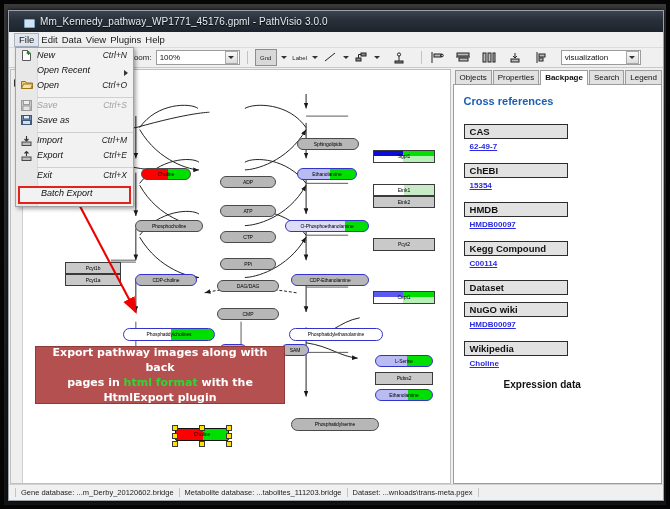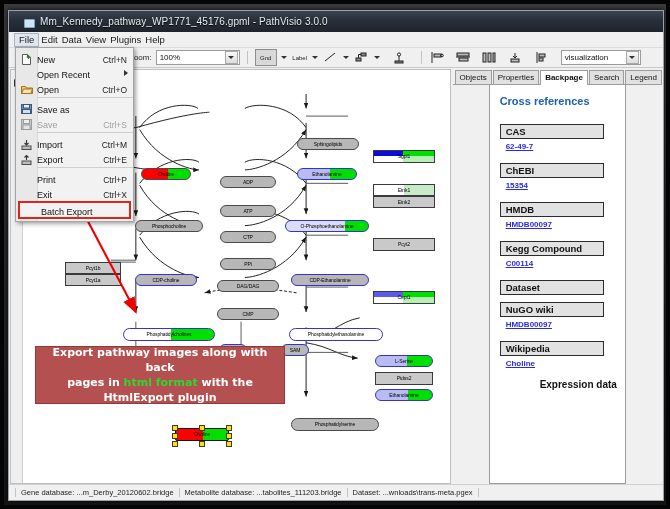--- a/index.html
+++ b/index.html
@@ -46,21 +46,21 @@
   .mini-car{width:7px;height:7px;position:relative;}
   .mini-car:after{content:"";position:absolute;left:0;top:2px;border-left:3px solid transparent;
      border-right:3px solid transparent;border-top:3px solid #333;}
 
   
   #filemenu{position:absolute;left:6px;top:36px;width:117px;background:#f2f2f2;
             border:1px solid #a3a3a3;box-shadow:2px 2px 4px rgba(0,0,0,.35);z-index:60;
             padding:2px 0;}
   #filemenu .gut{position:absolute;left:0;top:0;width:21px;height:100%;background:#e8e8e8;
             border-right:1px solid #dadada;}
-  .fi{position:relative;height:15px;display:flex;align-items:flex-end;font-size:9px;color:#111;z-index:2;}
+  .fi{position:relative;height:15px;display:flex;align-items:flex-start;font-size:9px;color:#111;z-index:2;font-style:italic;}
   .fi .ic{width:21px;display:flex;align-items:center;justify-content:center;}
   .fi .lb{flex:1;}
   .fi .sc{padding-right:6px;color:#222;font-size:8.5px;}
   .fi.dis .lb,.fi.dis .sc{color:#a0a0a0;}
   .fi .arw{position:absolute;right:5px;top:5px;border-left:4px solid #333;
       border-top:3px solid transparent;border-bottom:3px solid transparent;}
   .fsep{height:1px;background:#cfcfcf;margin:2px 0 2px 21px;position:relative;z-index:2;}
   .fi.hl{border:2px solid #e2231a;background:#f2f2f2;height:14px;margin:1px 2px 0 2px;}
 
   
@@ -70,21 +70,21 @@
   #canvaswrap{flex:1;position:relative;background:#fff;border:1px solid #bfbfbf;
               margin:1px 0 0 1px;overflow:hidden;}
   #vruler{position:absolute;left:0;top:0;width:11px;height:100%;background:#efefef;
           border-right:1px solid #cfcfcf;}
   #vruler .tri{position:absolute;left:3px;top:9px;border-top:4px solid transparent;
       border-bottom:4px solid transparent;border-left:5px solid #333;}
   #canvas{position:absolute;left:12px;top:0;right:0;bottom:0;background:#fff;overflow:hidden;}
 
   
   #rightpanel{flex:0 0 208px;display:flex;flex-direction:column;margin:1px 1px 0 2px;
-              background:#f0f0f0;min-height:0;align-items:center;}
+              background:#f0f0f0;min-height:0;}
   #tabs{display:flex;align-items:flex-end;height:15px;padding-left:2px;gap:1px;
         border-bottom:1px solid #9c9c9c;}
   .tab{font-size:8px;padding:1px 4px;background:#e1e1e1;border:1px solid #9c9c9c;
        border-bottom:none;color:#111;line-height:11px;}
   .tab.act{background:#fff;font-weight:bold;position:relative;top:1px;padding-bottom:2px;}
   #bpbody{flex:1;background:#fff;border:1px solid #9c9c9c;border-top:none;overflow:hidden;
           position:relative;padding:10px 8px 0 10px;}
   #bpbody h2{margin:0 0 14px 0;font-size:11px;color:#1a5fb4;font-weight:bold;}
   .xref{margin-bottom:4px;}
   .xhdr{display:inline-block;min-width:92px;background:#e2e2e2;border:1px solid #2c2c2c;
@@ -244,44 +244,44 @@
               <path d="M0.5 8.5 v-7 h4 l1.2 1.5 h5.8 v5.5 z" fill="#f3c96b" stroke="#9a7420"></path>
               <path d="M0.5 8.5 L2.5 4 h9.2 l-2 4.5 z" fill="#fbe2a5" stroke="#9a7420"></path>
             </svg>
         </span>
         <span class="lb">Open</span>
         <span class="sc">Ctrl+O</span>
       </div>
 
       <div class="fsep"></div>
 
-      <div class="fi">
-        <span class="ic">
-          <svg width="11" height="11" viewBox="0 0 11 11">
-              <rect x="0.5" y="0.5" width="10" height="9" fill="#6f8fb5" stroke="#3d5a7d"></rect>
-              <rect x="2.5" y="0.5" width="6" height="3.5" fill="#e9eef5" stroke="#3d5a7d"></rect>
-              <rect x="1.5" y="5.5" width="8" height="4" fill="#d6dee8" stroke="#3d5a7d"></rect>
-            </svg>
-        </span>
-        <span class="lb">Save as</span>
-        <span class="sc"></span>
-      </div>
-
       <div class="fi dis">
         <span class="ic">
           <svg width="11" height="11" viewBox="0 0 11 11">
               <rect x="0.5" y="0.5" width="10" height="10" fill="#c8c8c8" stroke="#9b9b9b"></rect>
               <rect x="2.5" y="0.5" width="6" height="4" fill="#eee" stroke="#9b9b9b"></rect>
               <rect x="2" y="6" width="7" height="4.5" fill="#e4e4e4" stroke="#9b9b9b"></rect>
             </svg>
         </span>
         <span class="lb">Save</span>
         <span class="sc">Ctrl+S</span>
       </div>
 
+      <div class="fi">
+        <span class="ic">
+          <svg width="11" height="11" viewBox="0 0 11 11">
+              <rect x="0.5" y="0.5" width="10" height="9" fill="#6f8fb5" stroke="#3d5a7d"></rect>
+              <rect x="2.5" y="0.5" width="6" height="3.5" fill="#e9eef5" stroke="#3d5a7d"></rect>
+              <rect x="1.5" y="5.5" width="8" height="4" fill="#d6dee8" stroke="#3d5a7d"></rect>
+            </svg>
+        </span>
+        <span class="lb">Save as</span>
+        <span class="sc"></span>
+      </div>
+
       <div class="fsep"></div>
 
       <div class="fi">
         <span class="ic">
           <svg width="11" height="11" viewBox="0 0 11 11">
               <rect x="1" y="7" width="9" height="3.5" fill="#bdbdbd" stroke="#4a4a4a"></rect>
               <path d="M5.5 1 v4.5 M3.5 4 L5.5 6 L7.5 4" fill="none" stroke="#333" stroke-width="1.1"></path>
             </svg>
         </span>
         <span class="lb">Import</span>
@@ -294,25 +294,20 @@
               <rect x="1" y="7" width="9" height="3.5" fill="#bdbdbd" stroke="#4a4a4a"></rect>
               <path d="M5.5 6 v-4.5 M3.5 3.5 L5.5 1.5 L7.5 3.5" fill="none" stroke="#333" stroke-width="1.1"></path>
             </svg>
         </span>
         <span class="lb">Export</span>
         <span class="sc">Ctrl+E</span>
       </div>
 
       <div class="fsep"></div>
 
-      <div class="fi">
-        <span class="ic"></span>
-        <span class="lb">Print</span>
-        <span class="sc">Ctrl+P</span>
-      </div>
 
       <div class="fi">
         <span class="ic"></span>
         <span class="lb">Exit</span>
         <span class="sc">Ctrl+X</span>
       </div>
 
       <div class="fi hl">
         <span class="ic"></span>
         <span class="lb">Batch Export</span>

